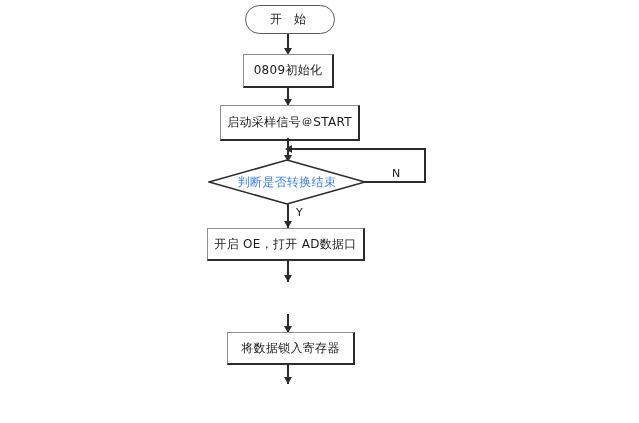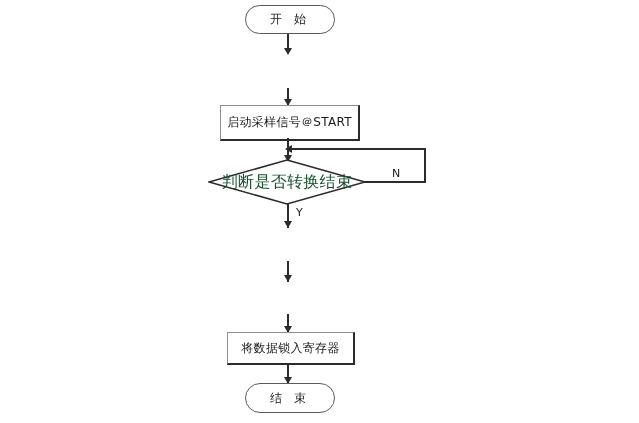--- a/index.html
+++ b/index.html
@@ -57,22 +57,22 @@
   }
   .decision-text {
     position: absolute;
     left: 0;
     top: 0;
     width: 100%;
     height: 100%;
     display: flex;
     align-items: center;
     justify-content: center;
-    font-size: 16px;
-    color: #14532d;
+    font-size: 12px;
+    color: #3b82f6;
     letter-spacing: 0.3px;
     white-space: nowrap;
   }
   .connector {
     position: absolute;
     background: #2b2b2b;
   }
   .v-line { width: 2px; }
   .h-line { height: 2px; }
   .arrow-down {
@@ -103,20 +103,23 @@
 
 <div id="flowchart-canvas">
 
   <div class="node terminal" style="left:245px; top:5px; width:90px; height:29px;">
     <span class="node-label">开 始</span>
   </div>
 
   <div class="connector v-line" style="left:287px; top:34px; height:19px;"></div>
   <div class="arrow-down" style="left:284px; top:48px;"></div>
 
+  <div class="node process" style="left:243px; top:54px; width:91px; height:34px;">
+    <span class="node-label">0809初始化</span>
+  </div>
 
   <div class="connector v-line" style="left:287px; top:88px; height:18px;"></div>
   <div class="arrow-down" style="left:284px; top:99px;"></div>
 
   <div class="node process" style="left:220px; top:105px; width:140px; height:36px;">
     <span class="node-label">启动采样信号＠START</span>
   </div>
 
   <div class="connector v-line" style="left:287px; top:138px; height:24px;"></div>
   <div class="arrow-down" style="left:284px; top:155px;"></div>
@@ -131,32 +134,32 @@
   <div class="connector h-line" style="left:364px; top:181px; width:62px;"></div>
   <div class="connector v-line" style="left:424px; top:148px; height:35px;"></div>
   <div class="connector h-line" style="left:288px; top:148px; width:138px;"></div>
   <div class="arrow-left" style="left:285px; top:145px;"></div>
   <div class="branch-label" style="left:392px; top:167px;">N</div>
 
   <div class="connector v-line" style="left:287px; top:203px; height:25px;"></div>
   <div class="arrow-down" style="left:284px; top:221px;"></div>
   <div class="branch-label" style="left:296px; top:206px;">Y</div>
 
+  <div class="node process" style="left:207px; top:228px; width:158px; height:33px;">
+    <span class="node-label">开启 OE，打开 AD数据口</span>
+  </div>
 
   <div class="connector v-line" style="left:287px; top:261px; height:21px;"></div>
   <div class="arrow-down" style="left:284px; top:275px;"></div>
 
 
   <div class="connector v-line" style="left:287px; top:314px; height:20px;"></div>
   <div class="arrow-down" style="left:284px; top:326px;"></div>
 
   <div class="node process" style="left:227px; top:332px; width:128px; height:33px;">
     <span class="node-label">将数据锁入寄存器</span>
   </div>
 
   <div class="connector v-line" style="left:287px; top:365px; height:19px;"></div>
   <div class="arrow-down" style="left:284px; top:377px;"></div>
 
-  <div class="node terminal" style="left:245px; top:383px; width:90px; height:30px;">
-    <span class="node-label">结 束</span>
-  </div>
 
 </div>
 
 </body></html>

